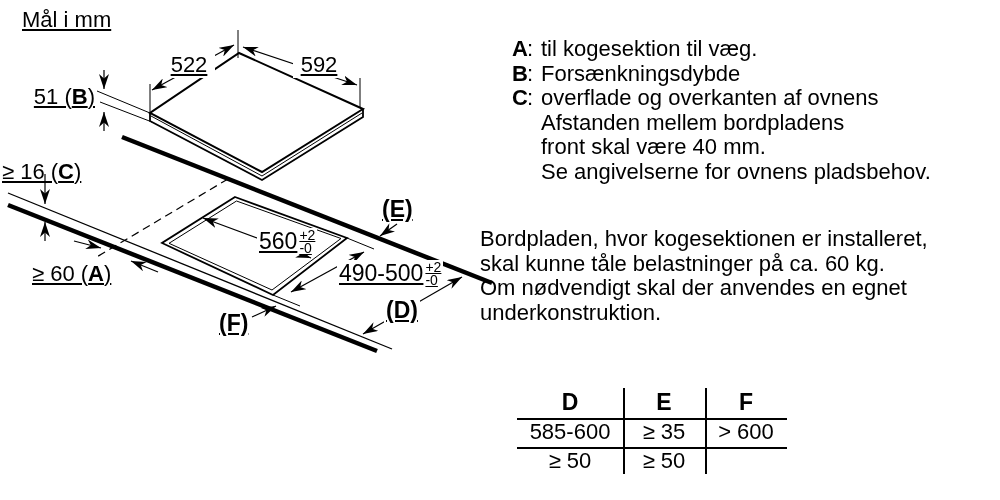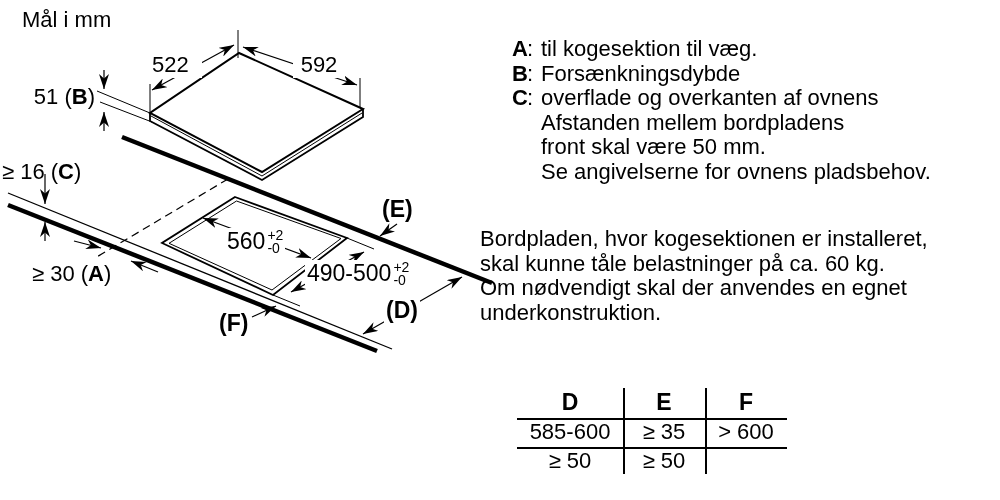--- a/index.html
+++ b/index.html
@@ -4,24 +4,24 @@
 <style>
   html,body{margin:0;padding:0;}
   body{
     width:1000px;height:500px;position:relative;overflow:hidden;
     background:#fff;color:#000;
     font-family:"Liberation Sans","DejaVu Sans",sans-serif;
     font-size:22px;line-height:24.5px;
   }
   svg{position:absolute;left:0;top:0;}
   
-  .dlabel{position:absolute;white-space:nowrap;line-height:26px;}
+  .dlabel{position:absolute;white-space:nowrap;line-height:26px;text-decoration:underline;}
   .bgw{background:#fff;padding:0 2px;}
   .bold{font-weight:bold;}
-  .tolwrap{display:inline-flex;align-items:center;}
+  .tolwrap{display:inline-flex;align-items:center;margin-left:32px;}
   .tolstack{display:inline-flex;flex-direction:column;font-size:14px;line-height:13px;margin-left:2px;transform:translateY(1px);}
   
   .legend{position:absolute;left:512px;top:37px;width:486px;}
   .legend-item{position:relative;padding-left:29px;}
   .legend-letter{position:absolute;left:0;top:0;font-weight:bold;}
   .legend-colon{position:absolute;left:15px;top:0;}
   
   .para{position:absolute;left:480px;top:227px;width:488px;}
   
   .spec-table{position:absolute;left:517px;top:386px;width:270px;height:92px;}
@@ -80,27 +80,27 @@
     <line x1="252" y1="317" x2="276" y2="306" stroke-width="1.2" marker-end="url(#ah)"></line>
     <line x1="74" y1="241" x2="101" y2="248" stroke-width="1.2" marker-end="url(#ah)"></line>
     <line x1="158" y1="272" x2="131" y2="261" stroke-width="1.2" marker-end="url(#ah)"></line>
   </g>
 </svg>
 
 <div class="dlabel" style="left:22px;top:7px;">Mål i mm</div>
 
 <div class="dlabel" style="left:8px;top:84px;width:87px;text-align:right;"><span>51 (</span><span class="bold">B</span><span>)</span></div>
 
-<div class="dlabel bgw" style="left:150px;top:52px;width:48px;text-align:left;">522</div>
+<div class="dlabel bgw" style="left:163px;top:52px;width:48px;text-align:center;">522</div>
 
 <div class="dlabel bgw" style="left:293px;top:52px;width:48px;text-align:center;">592</div>
 
 <div class="dlabel" style="left:2px;top:159px;"><span>≥ 16 (</span><span class="bold">C</span><span>)</span></div>
 
-<div class="dlabel" style="left:32px;top:261px;"><span>≥ 30 (</span><span class="bold">A</span><span>)</span></div>
+<div class="dlabel" style="left:32px;top:261px;"><span>≥ 60 (</span><span class="bold">A</span><span>)</span></div>
 
 <div class="dlabel bgw tolwrap" style="left:225px;top:228px;font-size:23px;">
     <span>560</span>
     <span class="tolstack">
       <span>+2</span>
       <span>-0</span>
     </span>
   </div>
 
 <div class="dlabel bgw tolwrap" style="left:305px;top:260px;font-size:23px;">
@@ -124,21 +124,21 @@
   <div class="legend-item">
     <span class="legend-letter">B</span>
       <span class="legend-colon">:</span>
     <div>Forsænkningsdybde</div>
   </div>
   <div class="legend-item">
     <span class="legend-letter">C</span>
       <span class="legend-colon">:</span>
     <div>overflade og overkanten af ovnens</div>
     <div>Afstanden mellem bordpladens</div>
-    <div>front skal være 50 mm.</div>
+    <div>front skal være 40 mm.</div>
     <div>Se angivelserne for ovnens pladsbehov.</div>
   </div>
 </div>
 
 <div class="para">
   <div>Bordpladen, hvor kogesektionen er installeret,</div>
   <div>skal kunne tåle belastninger på ca. 60 kg.</div>
   <div>Om nødvendigt skal der anvendes en egnet</div>
   <div>underkonstruktion.</div>
 </div>

